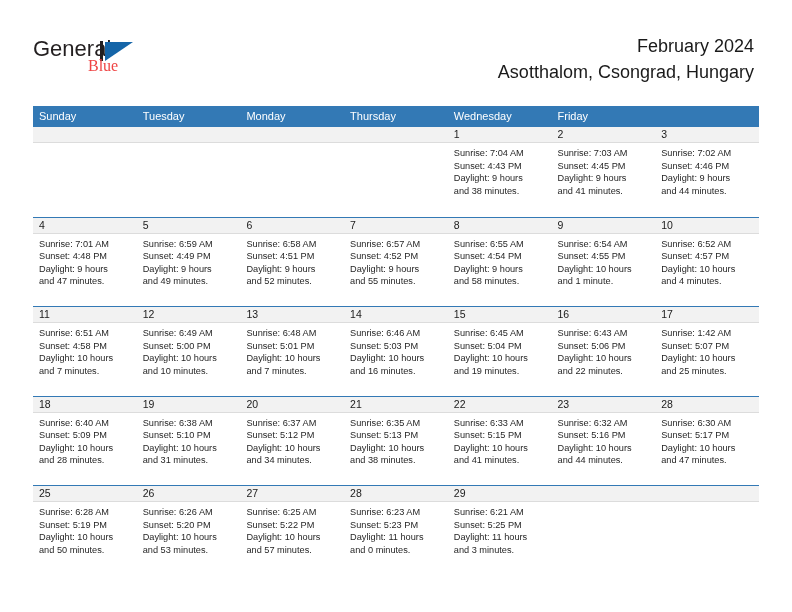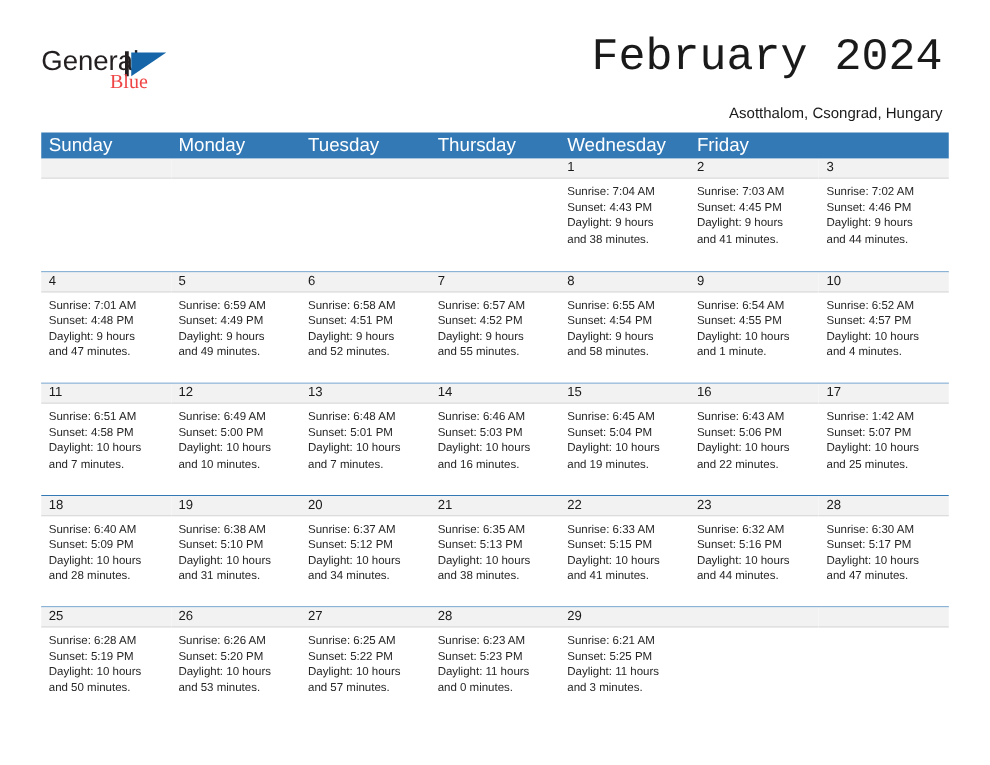--- a/index.html
+++ b/index.html
@@ -77,52 +77,52 @@
     border-bottom: 19px solid transparent;
   }
 
   .title-block {
     position: absolute;
     right: 38px;
     top: 30px;
     text-align: right;
   }
   .cal-title {
-    font-size: 36px;
+    font-size: 18px;
     color: #1a1a1a;
     font-weight: normal;
     line-height: 32px;
-    font-family: Liberation Mono, monospace;
+    font-family: Liberation Sans, sans-serif;
   }
   .cal-subtitle {
-    font-size: 12px;
+    font-size: 18px;
     color: #1a1a1a;
     line-height: 20px;
-    margin-top: 18px;
+    margin-top: 0;
     font-family: "Liberation Sans", sans-serif;
   }
 
   
   .calendar {
     position: absolute;
     left: 33px;
     top: 106px;
     width: 726px;
   }
   .dow-row {
     display: flex;
     background: #3379b5;
     height: 21px;
   }
   .dow-cell {
     flex: 0 0 103.71px;
     width: 103.71px;
     box-sizing: border-box;
     color: #ffffff;
-    font-size: 15px;
+    font-size: 11px;
     line-height: 21px;
     padding-left: 6px;
     font-family: "Liberation Sans", sans-serif;
     white-space: nowrap;
     overflow: hidden;
   }
 
   .week-row {
     display: flex;
     height: 89.5px;
@@ -186,22 +186,22 @@
     <div class="title-block">
       <div class="cal-title">February 2024</div>
       <div class="cal-subtitle">Asotthalom, Csongrad, Hungary</div>
     </div>
 
   </div>
 
   <div class="calendar">
     <div class="dow-row" id="dow-row">
         <div class="dow-cell">Sunday</div>
+        <div class="dow-cell">Tuesday</div>
         <div class="dow-cell">Monday</div>
-        <div class="dow-cell">Tuesday</div>
         <div class="dow-cell">Thursday</div>
         <div class="dow-cell">Wednesday</div>
         <div class="dow-cell">Friday</div>
       </div>
     <div id="weeks-container">
         <div class="week-row first">
           <div class="day-cell empty">
             <div class="day-num-band">
               <span class="day-num"></span>
             </div>

